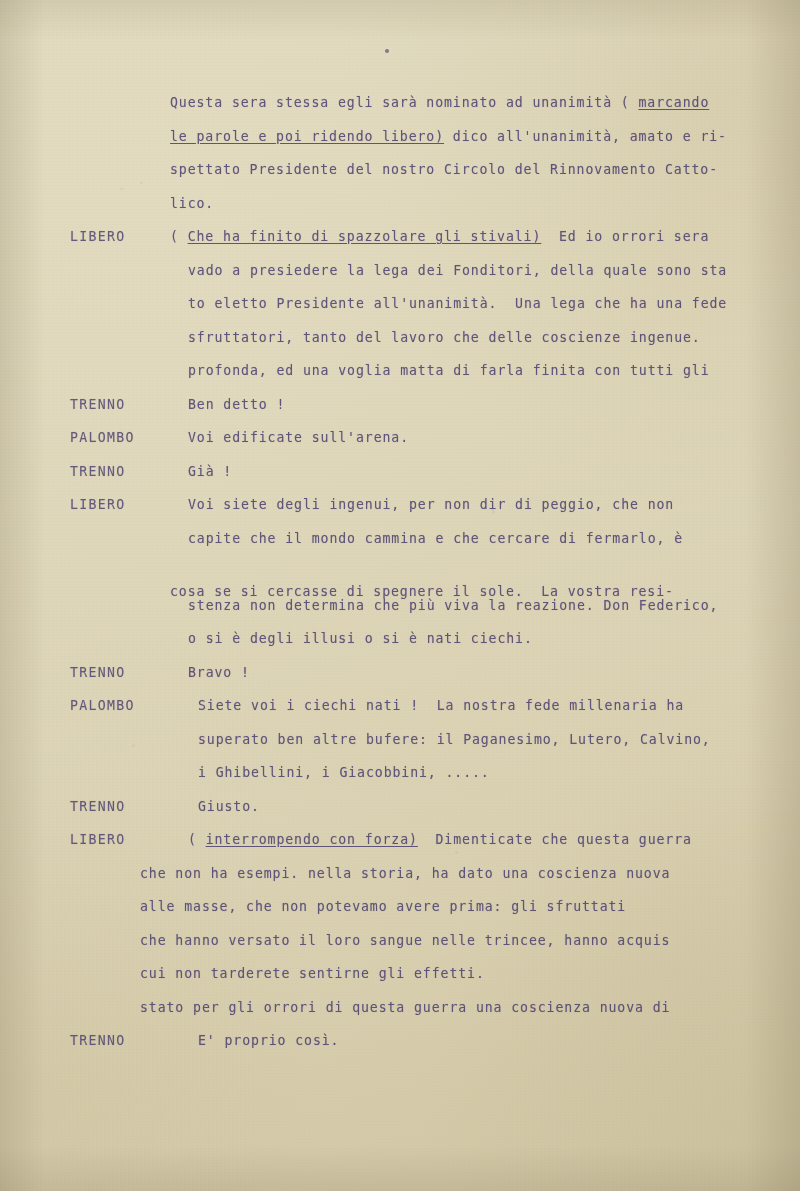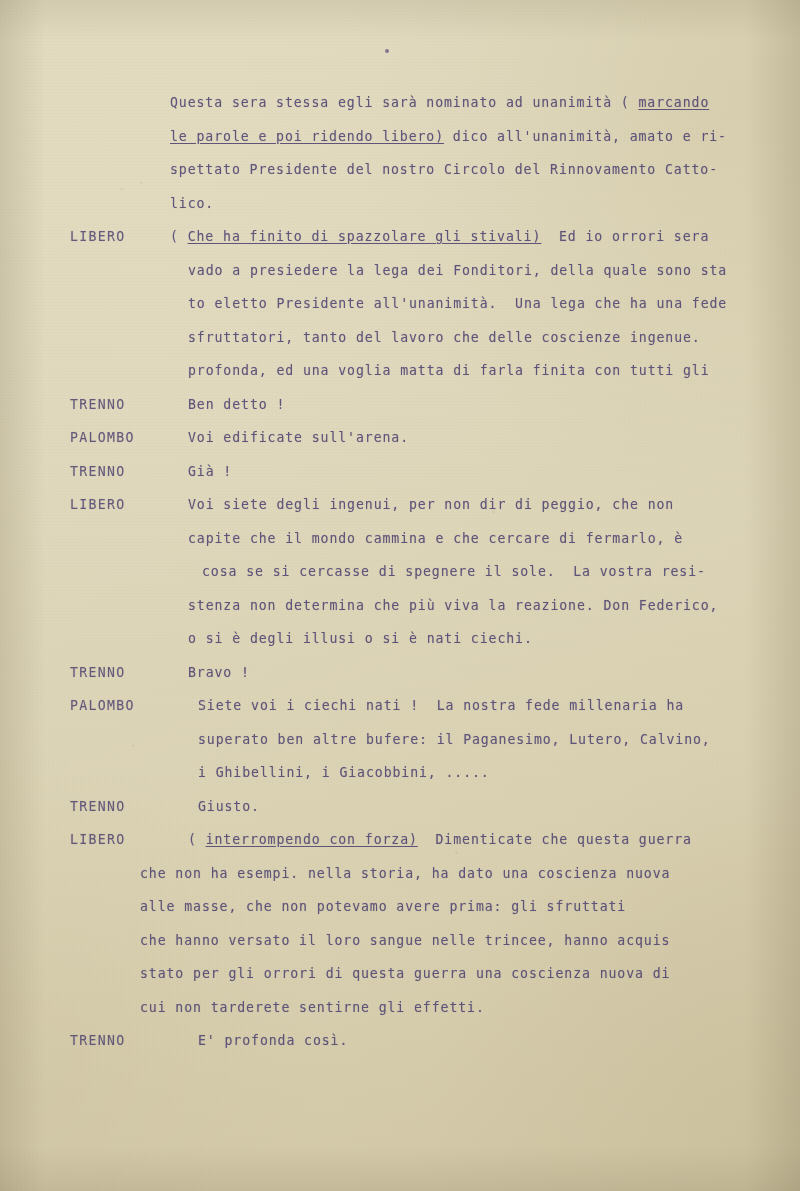--- a/index.html
+++ b/index.html
@@ -124,29 +124,29 @@
       <div class="line"><span class="speaker">LIBERO</span><span class="body-text" style="left: 100px;"><span>( </span><span class="u">Che ha finito di spazzolare gli stivali)</span><span>  Ed io orrori sera</span></span></div>
       <div class="line"><span class="body-text" style="left: 118px;"><span>vado a presiedere la lega dei Fonditori, della quale sono sta</span></span></div>
       <div class="line"><span class="body-text" style="left: 118px;"><span>to eletto Presidente all'unanimità.  Una lega che ha una fede</span></span></div>
       <div class="line"><span class="body-text" style="left: 118px;"><span>sfruttatori, tanto del lavoro che delle coscienze ingenue.</span></span></div>
       <div class="line"><span class="body-text" style="left: 118px;"><span>profonda, ed una voglia matta di farla finita con tutti gli</span></span></div>
       <div class="line"><span class="speaker">TRENNO</span><span class="body-text" style="left: 118px;"><span>Ben detto !</span></span></div>
       <div class="line"><span class="speaker">PALOMBO</span><span class="body-text" style="left: 118px;"><span>Voi edificate sull'arena.</span></span></div>
       <div class="line"><span class="speaker">TRENNO</span><span class="body-text" style="left: 118px;"><span>Già !</span></span></div>
       <div class="line"><span class="speaker">LIBERO</span><span class="body-text" style="left: 118px;"><span>Voi siete degli ingenui, per non dir di peggio, che non</span></span></div>
       <div class="line"><span class="body-text" style="left: 118px;"><span>capite che il mondo cammina e che cercare di fermarlo, è</span></span></div>
-      <div class="line"><span class="body-text" style="left: 132px;"><span>cosa se si cercasse di spegnere il sole.  La vostra resi-</span></span></div>
+      <div class="line"><span class="body-text" style="left: 100px; margin-top: 20px;"><span>cosa se si cercasse di spegnere il sole.  La vostra resi-</span></span></div>
       <div class="line"><span class="body-text" style="left: 118px;"><span>stenza non determina che più viva la reazione. Don Federico,</span></span></div>
       <div class="line"><span class="body-text" style="left: 118px;"><span>o si è degli illusi o si è nati ciechi.</span></span></div>
       <div class="line"><span class="speaker">TRENNO</span><span class="body-text" style="left: 118px;"><span>Bravo !</span></span></div>
       <div class="line"><span class="speaker">PALOMBO</span><span class="body-text" style="left: 128px;"><span>Siete voi i ciechi nati !  La nostra fede millenaria ha</span></span></div>
       <div class="line"><span class="body-text" style="left: 128px;"><span>superato ben altre bufere: il Paganesimo, Lutero, Calvino,</span></span></div>
       <div class="line"><span class="body-text" style="left: 128px;"><span>i Ghibellini, i Giacobbini, .....</span></span></div>
       <div class="line"><span class="speaker">TRENNO</span><span class="body-text" style="left: 128px;"><span>Giusto.</span></span></div>
       <div class="line"><span class="speaker">LIBERO</span><span class="body-text" style="left: 118px;"><span>( </span><span class="u">interrompendo con forza)</span><span>  Dimenticate che questa guerra</span></span></div>
       <div class="line"><span class="body-text" style="left: 70px;"><span>che non ha esempi. nella storia, ha dato una coscienza nuova</span></span></div>
       <div class="line"><span class="body-text" style="left: 70px;"><span>alle masse, che non potevamo avere prima: gli sfruttati</span></span></div>
       <div class="line"><span class="body-text" style="left: 70px;"><span>che hanno versato il loro sangue nelle trincee, hanno acquis</span></span></div>
+      <div class="line"><span class="body-text" style="left: 70px;"><span>cui non tarderete sentirne gli effetti.</span></span></div>
       <div class="line"><span class="body-text" style="left: 70px;"><span>stato per gli orrori di questa guerra una coscienza nuova di</span></span></div>
-      <div class="line"><span class="body-text" style="left: 70px;"><span>cui non tarderete sentirne gli effetti.</span></span></div>
-      <div class="line"><span class="speaker">TRENNO</span><span class="body-text" style="left: 128px;"><span>E' profonda così.</span></span></div>
+      <div class="line"><span class="speaker">TRENNO</span><span class="body-text" style="left: 128px;"><span>E' proprio così.</span></span></div>
     </div>
 </div>
 
 </body></html>

